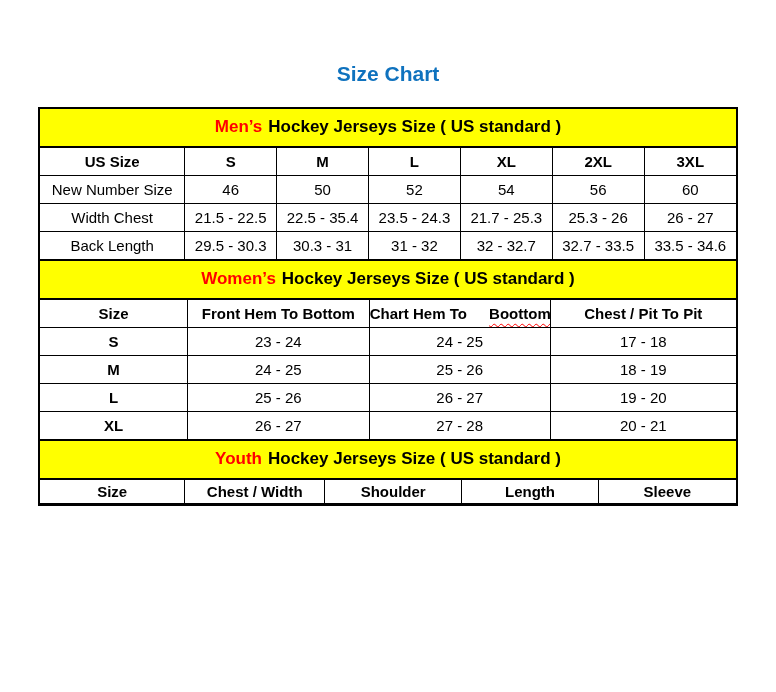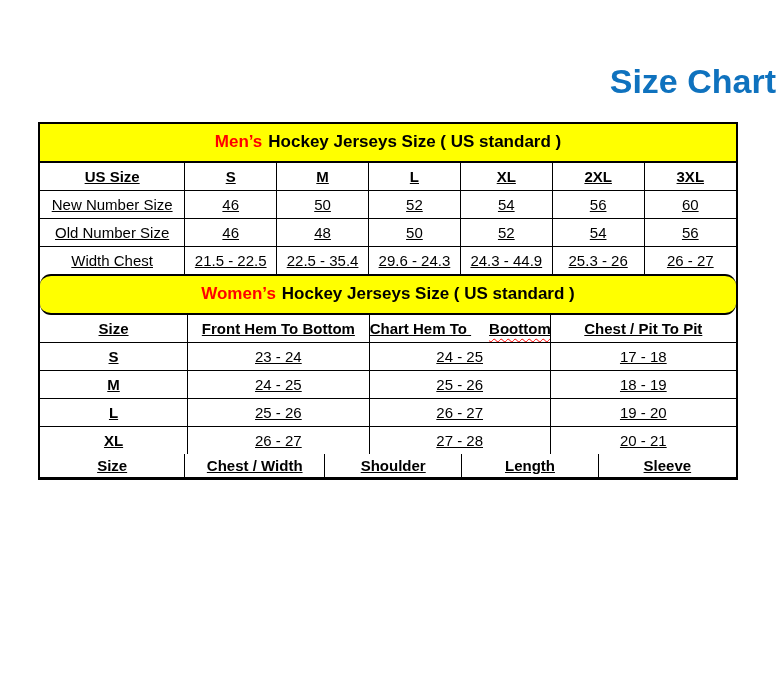--- a/index.html
+++ b/index.html
@@ -1,32 +1,32 @@
 <!DOCTYPE html>
 <html><head>
 <meta charset="utf-8">
 <style>
   html,body { margin:0; padding:0; }
   body {
     width:776px; height:692px; background:#ffffff; overflow:hidden;
     font-family:"Liberation Sans","DejaVu Sans",sans-serif; color:#000;
   }
   .title {
-    margin:0; padding-top:62px; text-align:right;
-    font-size:34px; font-weight:700; color:#0F72BE;
+    margin:0; padding-top:62px; text-align:center;
+    font-size:21px; font-weight:700; color:#0F72BE;
   }
   .chart { margin:21px 38px 0 38px; border:2px solid #000; background:#fff; }
   .band {
     background:#FFFF00; text-align:center; font-weight:700; font-size:17px;
     padding:8px 0 9px 0; border-bottom:2px solid #000;
   }
-  .section + .section .band { border-top:2px solid #000;border-radius:11px; }
+  .section + .section .band { border-top:2px solid #000; }
   .band .hl { color:#FF0000; }
   .band .rest { margin-left:6px; color:#000; }
-  table { width:100%; border-collapse:collapse; table-layout:fixed;text-decoration:underline; }
+  table { width:100%; border-collapse:collapse; table-layout:fixed; }
   th, td {
     border:1.5px solid #000; text-align:center; vertical-align:middle;
     font-size:15px; padding:0; height:27px; overflow:hidden; white-space:nowrap;
   }
   th { font-weight:700; }
   td { font-weight:400; }
   tr > :first-child { border-left:0; }
   tr > :last-child { border-right:0; }
   thead th { border-top:0; }
   tbody tr:last-child > * { border-bottom:0; }
@@ -75,36 +75,36 @@
           <tr>
             <td>New Number Size</td>
             <td>46</td>
             <td>50</td>
             <td>52</td>
             <td>54</td>
             <td>56</td>
             <td>60</td>
           </tr>
           <tr>
-            <td>Old Number Size</td>
-            <td>46</td>
-            <td>48</td>
-            <td>50</td>
-            <td>52</td>
-            <td>54</td>
-            <td>56</td>
-          </tr>
-          <tr>
             <td>Width Chest</td>
             <td>21.5 - 22.5</td>
             <td>22.5 - 35.4</td>
-            <td>29.6 - 24.3</td>
-            <td>24.3 - 44.9</td>
+            <td>23.5 - 24.3</td>
+            <td>21.7 - 25.3</td>
             <td>25.3 - 26</td>
             <td>26 - 27</td>
+          </tr>
+          <tr>
+            <td>Back Length</td>
+            <td>29.5 - 30.3</td>
+            <td>30.3 - 31</td>
+            <td>31 - 32</td>
+            <td>32 - 32.7</td>
+            <td>32.7 - 33.5</td>
+            <td>33.5 - 34.6</td>
           </tr>
         </tbody>
       </table>
     </div>
     <div class="section sec-womens">
       <div class="band"><span class="hl">Women’s</span><span class="rest">Hockey Jerseys Size ( US standard )</span></div>
       <table>
         <colgroup>
           <col style="width: 21.2%;">
           <col style="width: 26.1%;">
@@ -141,20 +141,21 @@
           <tr class="bold-label">
             <td>XL</td>
             <td>26 - 27</td>
             <td>27 - 28</td>
             <td>20 - 21</td>
           </tr>
         </tbody>
       </table>
     </div>
     <div class="section sec-youth">
+      <div class="band"><span class="hl">Youth</span><span class="rest">Hockey Jerseys Size ( US standard )</span></div>
       <table>
         <colgroup>
           <col style="width: 20.8%;">
           <col style="width: 20.1%;">
           <col style="width: 19.7%;">
           <col style="width: 19.6%;">
           <col style="width: 19.8%;">
         </colgroup>
         <thead>
           <tr>

